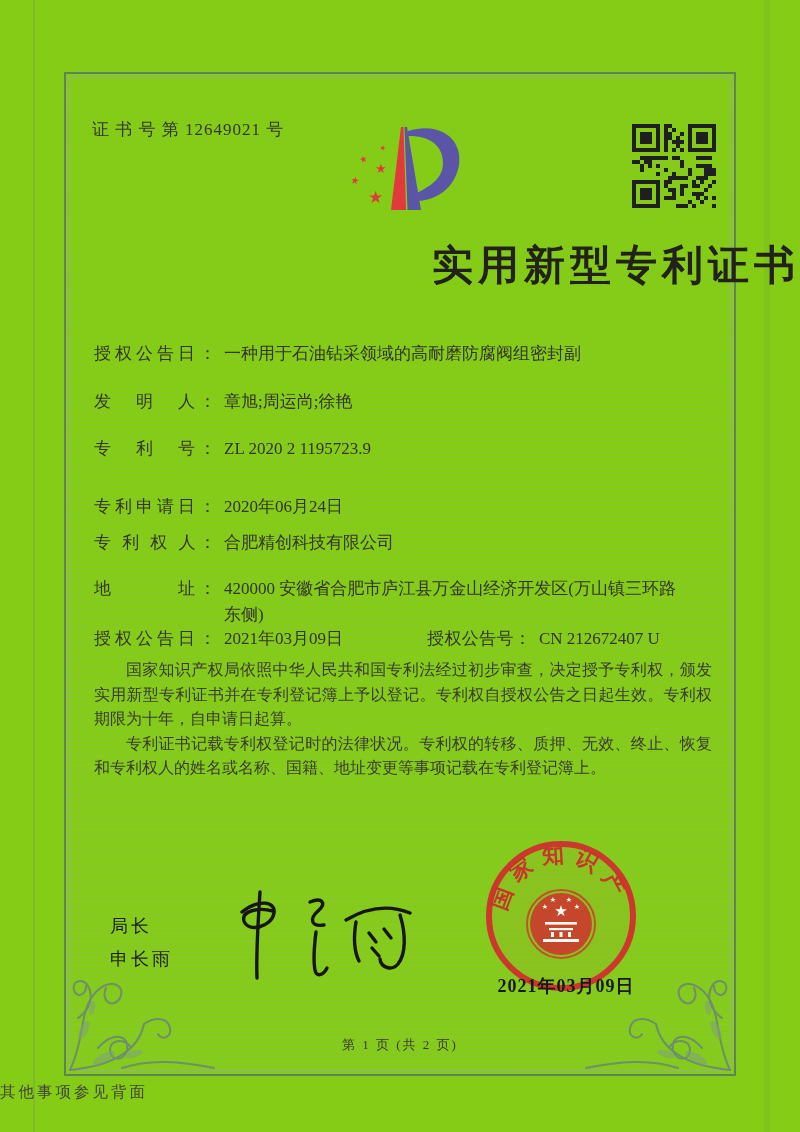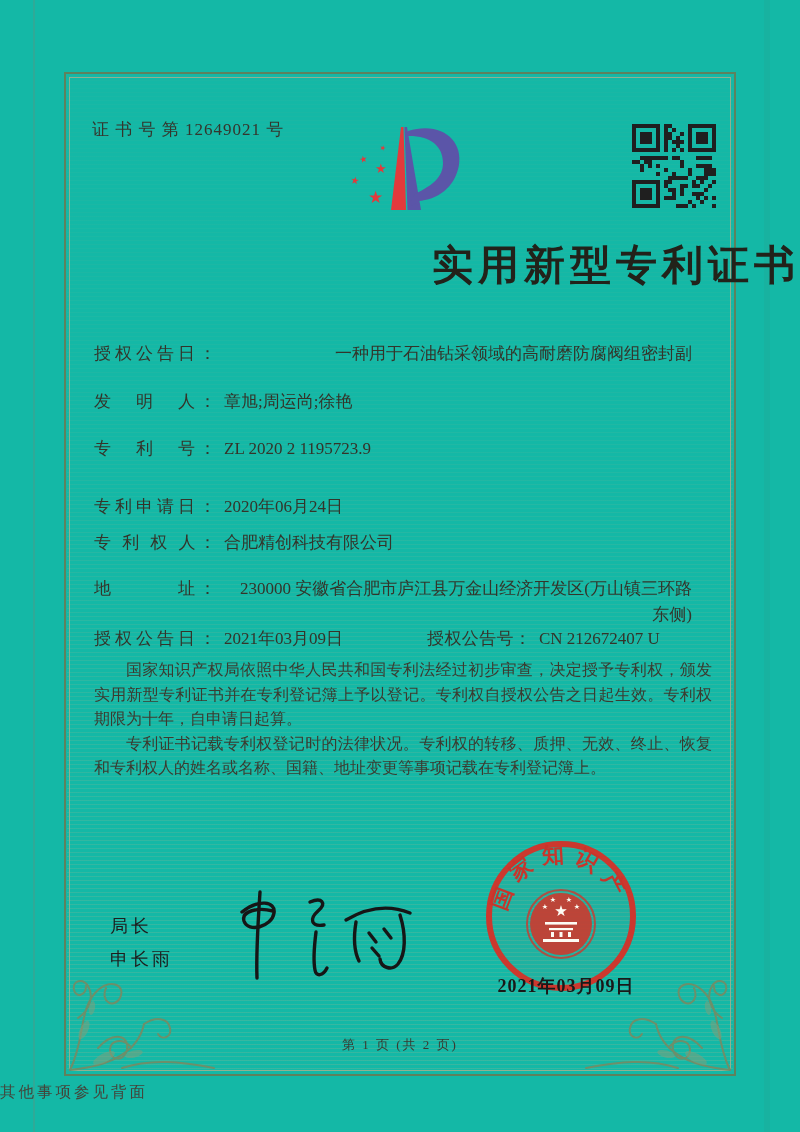--- a/index.html
+++ b/index.html
@@ -1,16 +1,16 @@
 <!DOCTYPE html>
 <html><head>
 <meta charset="utf-8">
 <style>
   html,body{margin:0;padding:0;background:#f7f5ea;}
-  .page{position:relative;width:800px;height:1132px;background:#14b8a6;overflow:hidden;
+  .page{position:relative;width:800px;height:1132px;background:#84cc16;overflow:hidden;
         font-family:"Liberation Serif","DejaVu Serif",serif;color:#2b2b22;}
   .edge-shadow-left{position:absolute;left:33px;top:0;width:2px;height:100%;background:rgba(120,135,115,.28);}
   .edge-shadow-right{position:absolute;right:30px;top:0;width:6px;height:100%;background:rgba(90,95,85,.07);}
 
   
   .frame{position:absolute;left:64px;top:72px;right:64px;bottom:56px;border:2.5px solid #5f815d;}
   .frame-inner{position:absolute;inset:3px;border:1px solid #92b08f;}
   
   .stripes{position:absolute;left:67px;top:76px;right:67px;bottom:60px;pointer-events:none;
     background:repeating-linear-gradient(180deg, rgba(150,182,146,.28) 0 1px, rgba(255,255,255,0) 1px 4px);
@@ -21,21 +21,21 @@
   .title{position:absolute;left:0;top:238px;width:100%;text-align:right;font-size:41px;
          letter-spacing:5px;font-weight:600;color:#22221a;}
 
   .logo{position:absolute;left:342px;top:120px;width:124px;height:94px;}
   .qr{position:absolute;left:632px;top:124px;width:84px;height:84px;}
 
   .field-row{position:absolute;left:94px;width:622px;font-size:17px;line-height:26px;color:#34342a;}
   .r0{top:341px}.r1{top:389px}.r2{top:436px}.r3{top:494px}.r4{top:530px}.r5{top:576px}.r6{top:626px}
   .f-label{display:inline-block;width:122px;text-align:justify;text-align-last:justify;vertical-align:top;}
   .f-value{margin-left:8px;vertical-align:top;}
-  .f-value-block{display:inline-block;margin-left:8px;width:468px;vertical-align:top;text-align:right;}
+  .f-value-block{display:inline-block;margin-left:8px;width:468px;vertical-align:top;}
   .pair2{position:absolute;left:333px;top:0;}
   .pair2 .f-label{width:104px;}
 
   .paragraphs{position:absolute;left:94px;top:658px;width:618px;font-size:16px;line-height:24.5px;
               color:#3b3b30;text-align:justify;}
   .paragraphs p{margin:0;text-indent:2em;}
 
   .issuer-post{position:absolute;left:110px;top:914px;font-size:18px;letter-spacing:3px;
                font-family:"Liberation Sans","DejaVu Sans",sans-serif;color:#1d1d1d;}
   .issuer-name{position:absolute;left:110px;top:947px;font-size:18px;letter-spacing:3px;
@@ -325,21 +325,21 @@
   <div class="field-row r2">
     <span class="f-label">专　利　号：</span><span class="f-value">ZL 2020 2 1195723.9</span>
   </div>
   <div class="field-row r3">
     <span class="f-label">专利申请日：</span><span class="f-value">2020年06月24日</span>
   </div>
   <div class="field-row r4">
     <span class="f-label">专 利 权 人：</span><span class="f-value">合肥精创科技有限公司</span>
   </div>
   <div class="field-row r5">
-    <span class="f-label">地　　　址：</span><span class="f-value-block">230000 安徽省合肥市庐江县万金山经济开发区(万山镇三环路东侧)</span>
+    <span class="f-label">地　　　址：</span><span class="f-value-block">420000 安徽省合肥市庐江县万金山经济开发区(万山镇三环路东侧)</span>
   </div>
   <div class="field-row r6">
     <span class="f-label">授权公告日：</span><span class="f-value">2021年03月09日</span>
     <span class="pair2">
       <span class="f-label">授权公告号：</span><span class="f-value">CN 212672407 U</span>
     </span>
   </div>
 
   <div class="paragraphs">
     <p>国家知识产权局依照中华人民共和国专利法经过初步审查，决定授予专利权，颁发实用新型专利证书并在专利登记簿上予以登记。专利权自授权公告之日起生效。专利权期限为十年，自申请日起算。</p>

